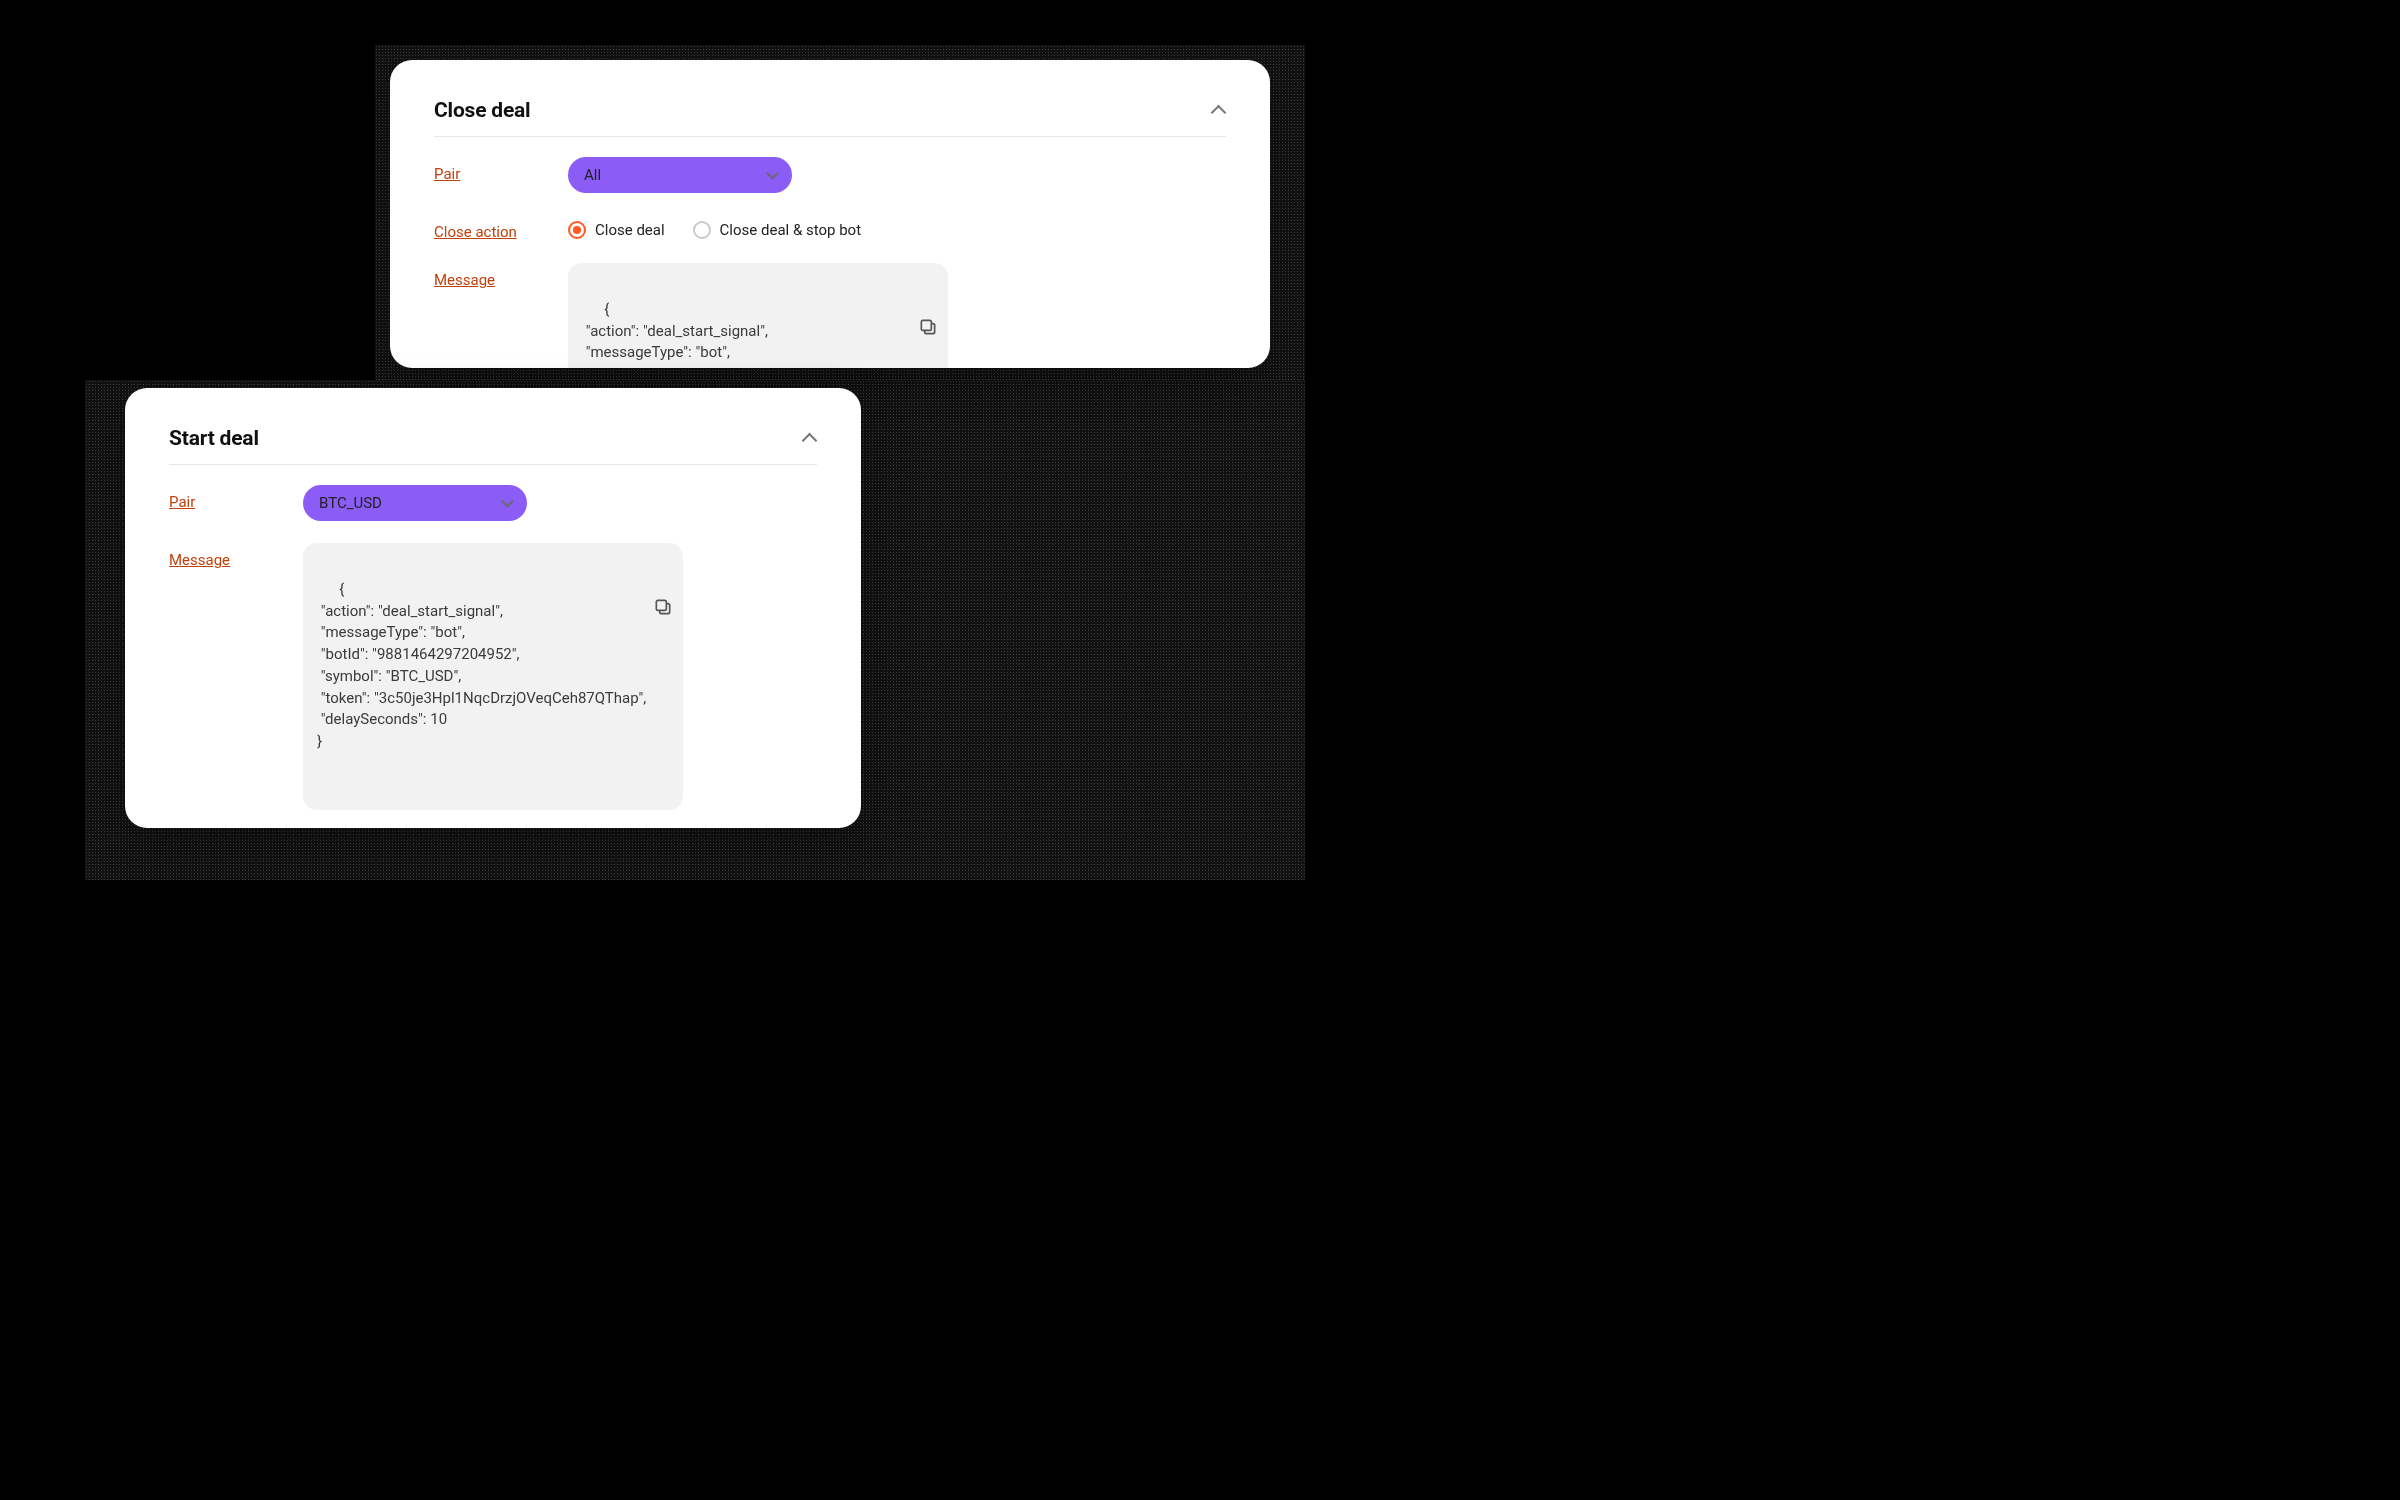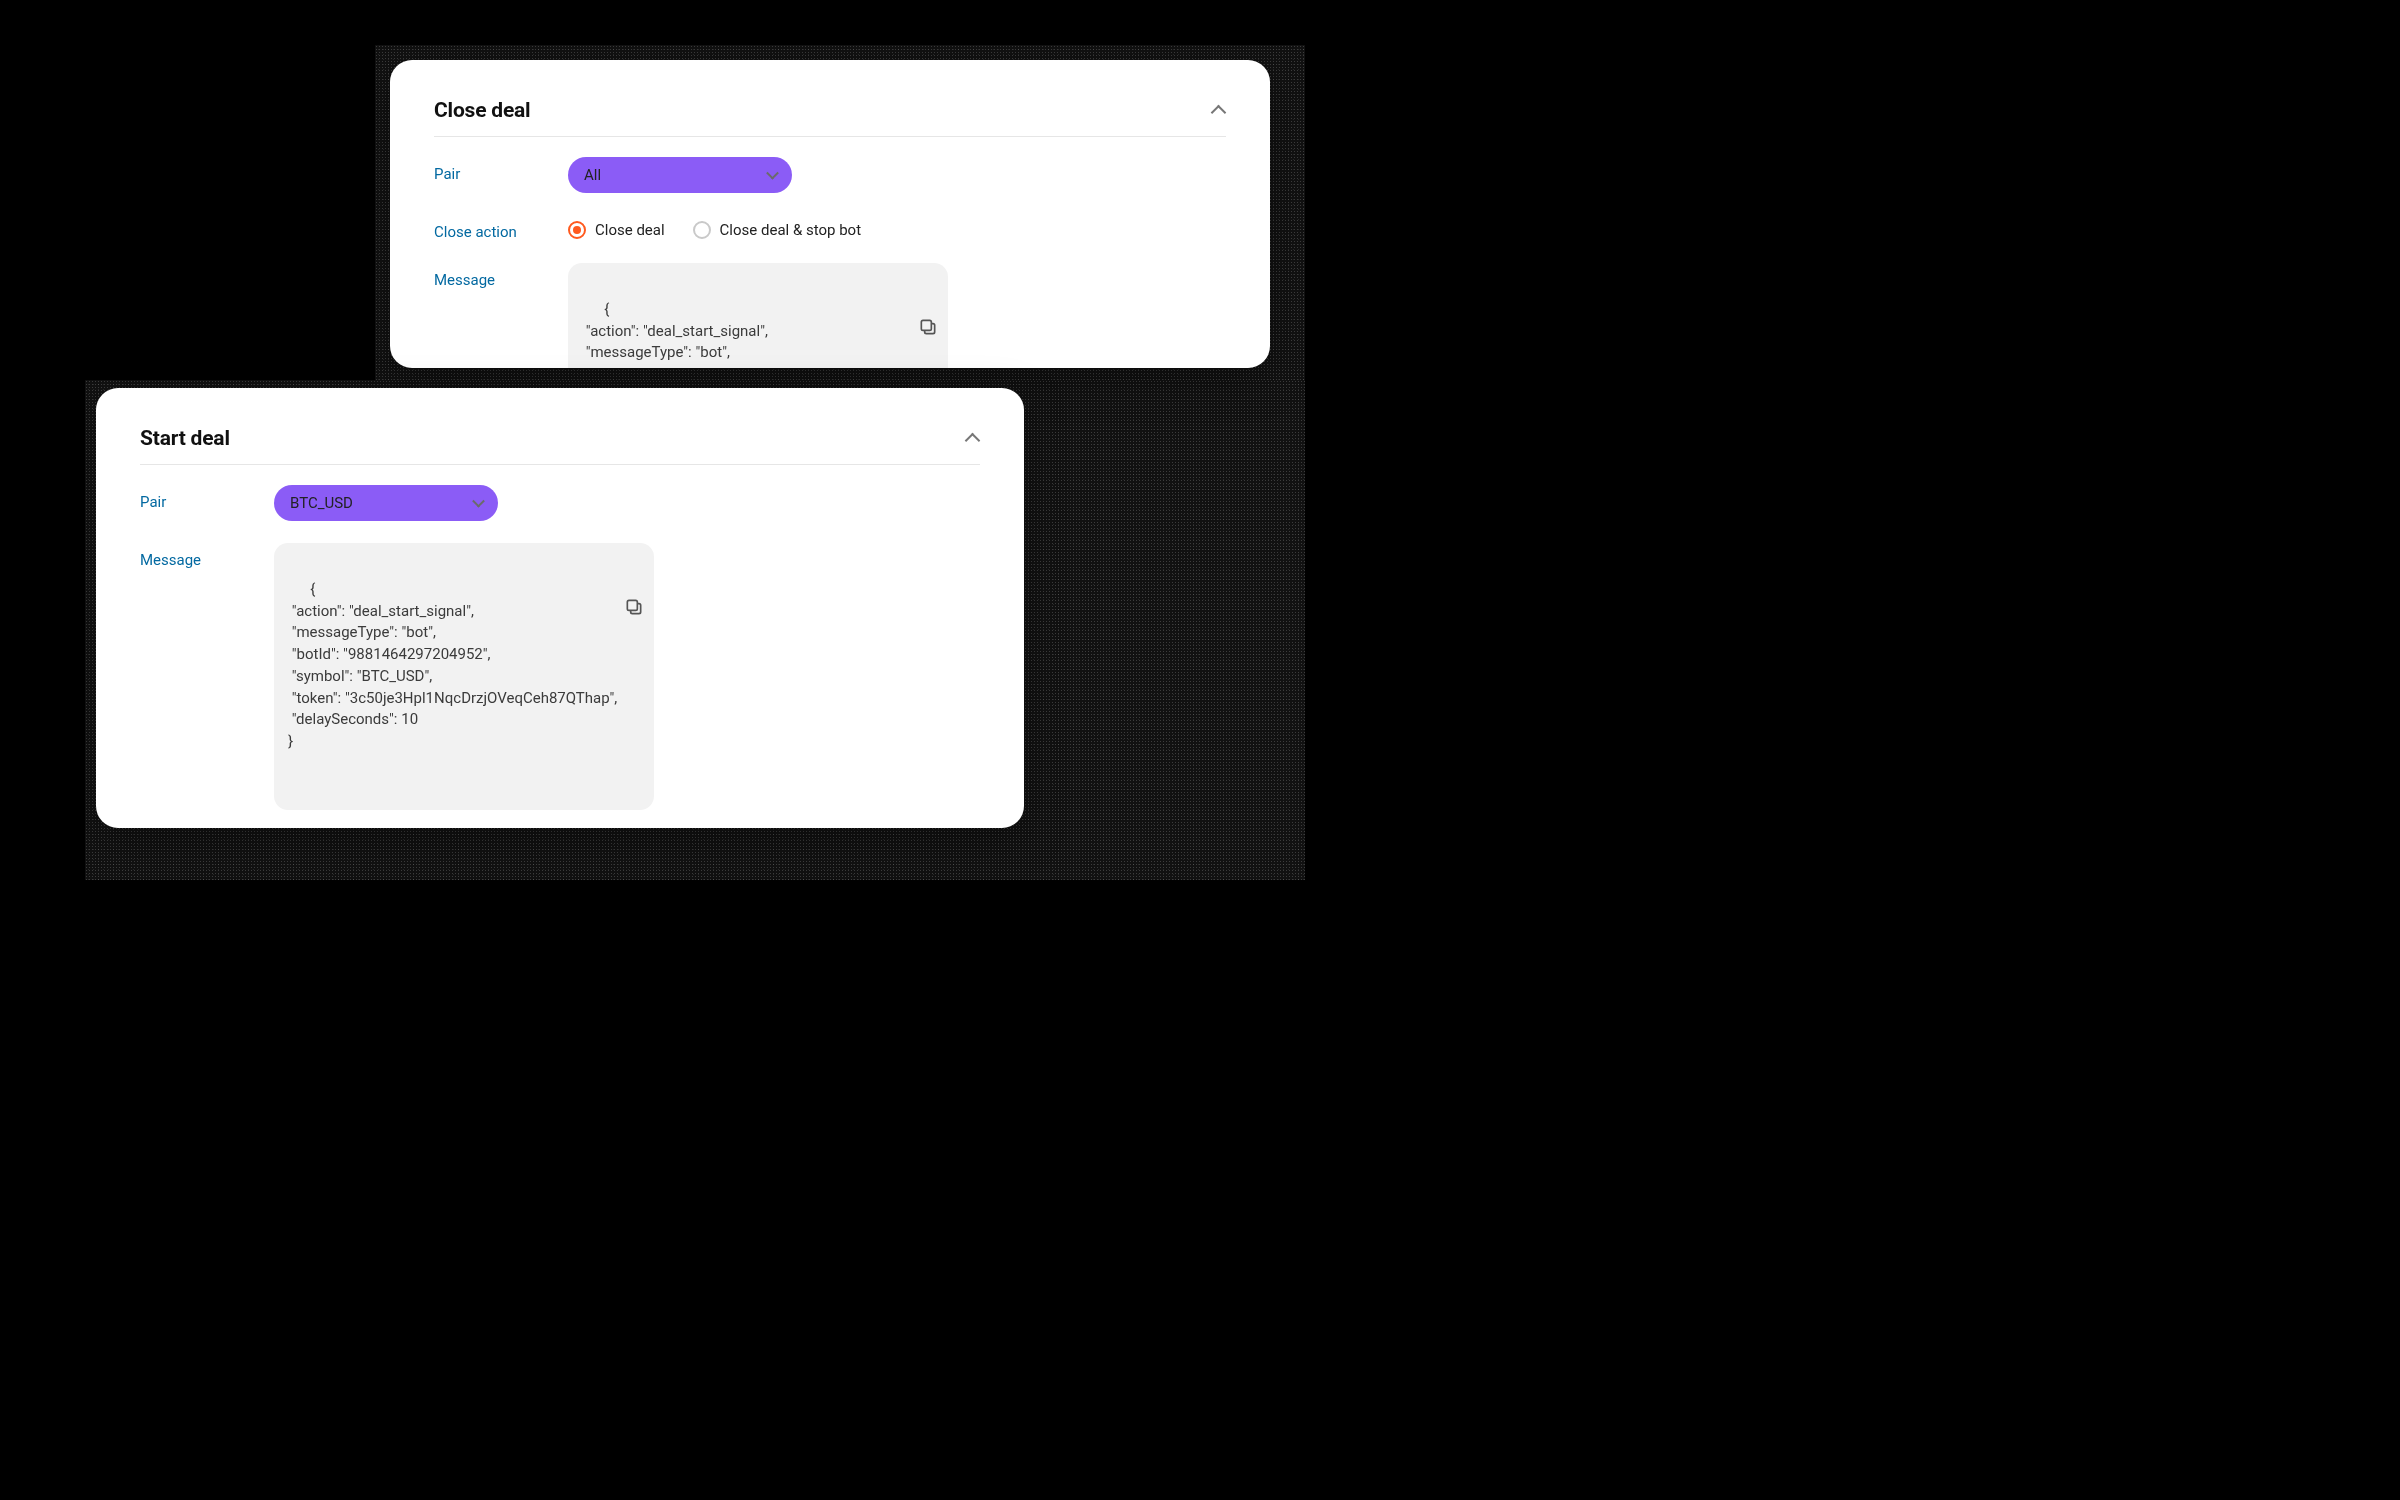--- a/index.html
+++ b/index.html
@@ -25,21 +25,21 @@
   .noise-bottom { top: 380px; left: 85px; width: 1220px; height: 500px; }
 
   .card {
     position: absolute;
     background: #fff;
     border-radius: 22px;
     box-shadow: 0 12px 40px rgba(0,0,0,0.35);
     padding: 38px 44px 44px 44px;
   }
   .card-close { top: 60px; left: 390px; width: 880px; height: 308px; overflow: hidden; }
-  .card-start { top: 388px; left: 96px; width: 928px; height: 440px; }
+  .card-start { top: 388px; left: 125px; width: 736px; height: 440px; }
 
   .section-header {
     display: flex;
     align-items: center;
     justify-content: space-between;
     padding-bottom: 14px;
     border-bottom: 1px solid #e6e6e6;
     margin-bottom: 20px;
   }
   .section-title {
@@ -65,23 +65,24 @@
   }
 
   .form-row {
     display: flex;
     align-items: flex-start;
     margin-bottom: 22px;
   }
   .form-label {
     width: 134px;
     flex-shrink: 0;
-    color: #0369a1;
+    color: #c2410c;
     font-size: 15px;
     padding-top: 8px;
+    text-decoration: underline;
   }
 
   .select {
     background: #8b5cf6;
     border-radius: 999px;
     height: 36px;
     padding: 0 42px 0 16px;
     display: inline-flex;
     align-items: center;
     min-width: 224px;

